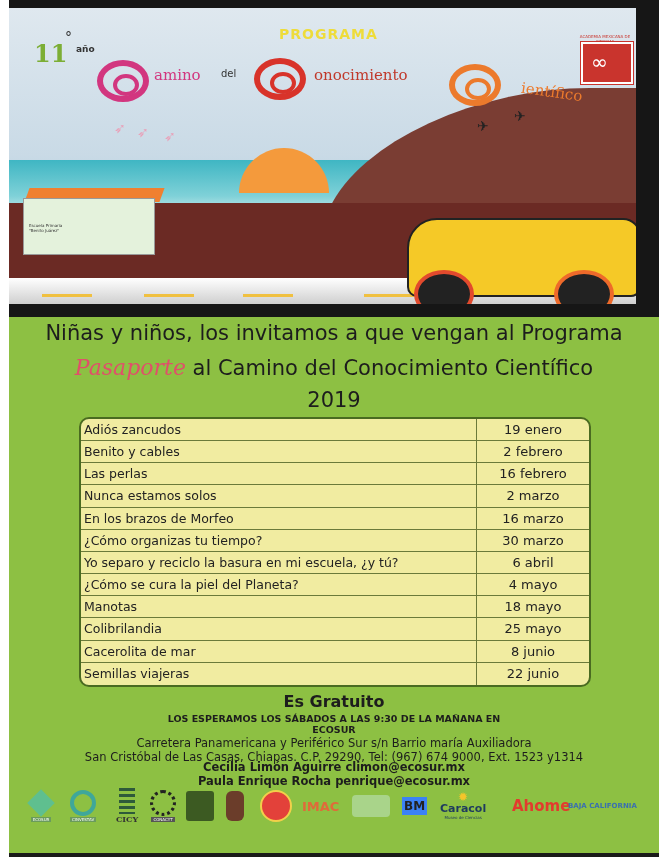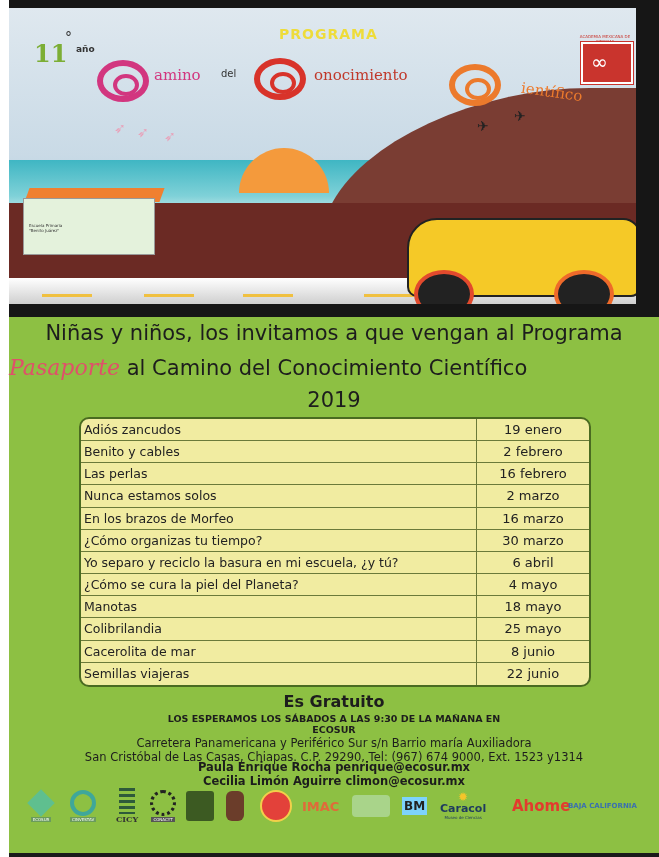--- a/index.html
+++ b/index.html
@@ -28,21 +28,21 @@
   .year-word{position:absolute;left:67px;top:36px;font-size:9px;font-weight:bold;color:#333;}
   .spiral{position:absolute;width:52px;height:42px;border-radius:50%;border:6px solid;box-sizing:border-box;}
   .spiral::after{content:"";position:absolute;left:10px;top:8px;width:18px;height:14px;border-radius:50%;border:4px solid;border-color:inherit;}
   .word{position:absolute;font-family:"DejaVu Serif",serif;font-size:15px;}
   .academia{position:absolute;left:572px;top:34px;width:48px;height:38px;background:#c9342d;border:2px solid #fff;outline:1px solid #c9342d;}
   .academia-inf{position:absolute;left:8px;top:8px;font-size:20px;color:#fff;line-height:20px;}
   .academia-txt{position:absolute;left:566px;top:26px;font-size:4px;color:#c9342d;width:60px;text-align:center;}
   .bird{position:absolute;font-size:14px;}
   
   .head1{position:absolute;left:9px;top:321px;width:650px;text-align:center;font-size:21px;color:#1d1d1d;}
-  .head2{position:absolute;left:9px;top:355px;width:650px;font-size:21px;color:#1d1d1d;}
+  .head2{position:absolute;left:9px;top:355px;width:650px;text-align:center;font-size:21px;color:#1d1d1d;}
   .head2 .pasaporte{font-family:"DejaVu Serif",serif;font-style:italic;color:#e0506a;font-size:22px;}
   .head3{position:absolute;left:9px;top:388px;width:650px;text-align:center;font-size:21px;color:#1d1d1d;}
   
   .schedule{position:absolute;left:79px;top:417px;width:512px;height:270px;background:#f1eca1;border:2px solid #4a6b21;border-radius:10px;overflow:hidden;box-sizing:border-box;}
   .row{display:flex;height:22.17px;border-bottom:1px solid #6b7a3a;box-sizing:border-box;}
   .row:last-child{border-bottom:none;}
   .cell-title{width:396px;padding-left:3px;font-size:12.5px;line-height:22px;color:#222;border-right:1px solid #6b7a3a;box-sizing:border-box;white-space:nowrap;}
   .cell-date{flex:1;text-align:center;font-size:13px;line-height:22px;color:#222;}
   
   .gratis{position:absolute;left:9px;top:692px;width:650px;text-align:center;font-size:16px;color:#1d1d1d;font-weight:bold;}
@@ -164,22 +164,22 @@
 <div class="gratis">Es Gratuito</div>
 <div class="f1">
     <div>LOS ESPERAMOS LOS SÁBADOS  A LAS 9:30 DE LA MAÑANA  EN</div>
     <div>ECOSUR</div>
   </div>
 <div class="f2">
     <div>Carretera Panamericana y Periférico Sur s/n Barrio maría Auxiliadora</div>
     <div>San Cristóbal de Las Casas, Chiapas. C.P. 29290, Tel: (967) 674 9000, Ext. 1523 y1314</div>
   </div>
 <div class="f3">
+    <div>Cecilia Limón Aguirre  climon@ecosur.mx</div>
     <div>Paula Enrique Rocha  penrique@ecosur.mx</div>
-    <div>Cecilia Limón Aguirre  climon@ecosur.mx</div>
   </div>
 
 <div class="logos">
   <div class="logo" style="left:0">
       <div class="logo-shape" style="background:#5fbf8f;transform:rotate(45deg) scale(.75)"></div>
       <span class="logo-cap">ECOSUR</span>
     </div>
   <div class="logo" style="left:42px">
       <div class="logo-shape" style="border-radius:50%;border:4px solid #3fa79a;box-sizing:border-box"></div>
       <span class="logo-cap">CINVESTAV</span>
@@ -201,21 +201,21 @@
   <div class="logo" style="left:232px">
       <div class="logo-shape" style="background:#e3413a;border-radius:50%;border:2px solid #f2d04a;width:28px;height:28px"></div>
     </div>
   <div class="logo" style="left:274px">
       <span class="logo-text" style="font-size:13px;color:#e06a3a">IMAC</span>
     </div>
   <div class="logo" style="left:324px">
       <div class="logo-shape" style="background:#a9d48a;width:38px;height:22px;border-radius:4px"></div>
     </div>
   <div class="logo" style="left:374px">
-      <span class="logo-text" style="font-size:12px;color:#222;background:#7dd3fc;padding:2px">BM</span>
+      <span class="logo-text" style="font-size:12px;color:#222;background:#3b82f6;padding:2px">BM</span>
     </div>
   <div class="logo" style="left:412px">
       <span style="color:#f5c52a;font-size:12px;line-height:10px">✹</span>
       <span class="logo-text" style="font-size:11px;color:#1e3a5f">Caracol</span>
       <span style="font-size:4px;color:#1e3a5f">Museo de Ciencias</span>
     </div>
   <div class="logo" style="left:484px">
       <span class="logo-text" style="font-size:15px;color:#e23b2e">Ahome</span>
     </div>
   <div class="logo" style="left:540px">

